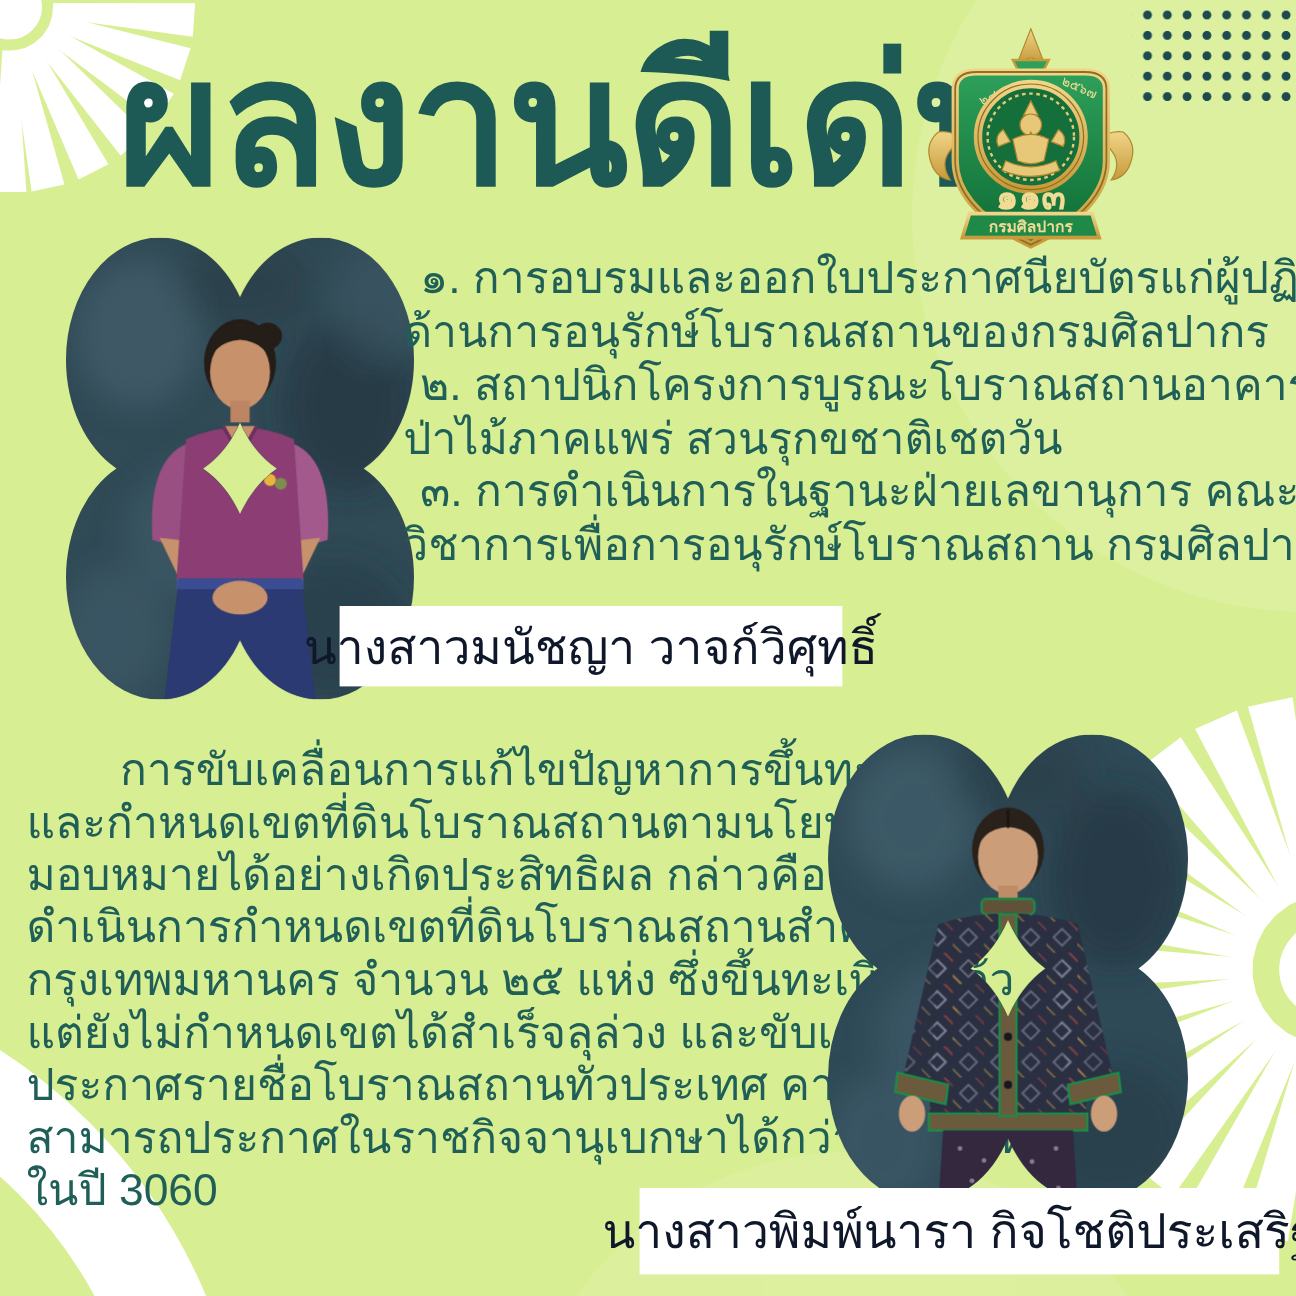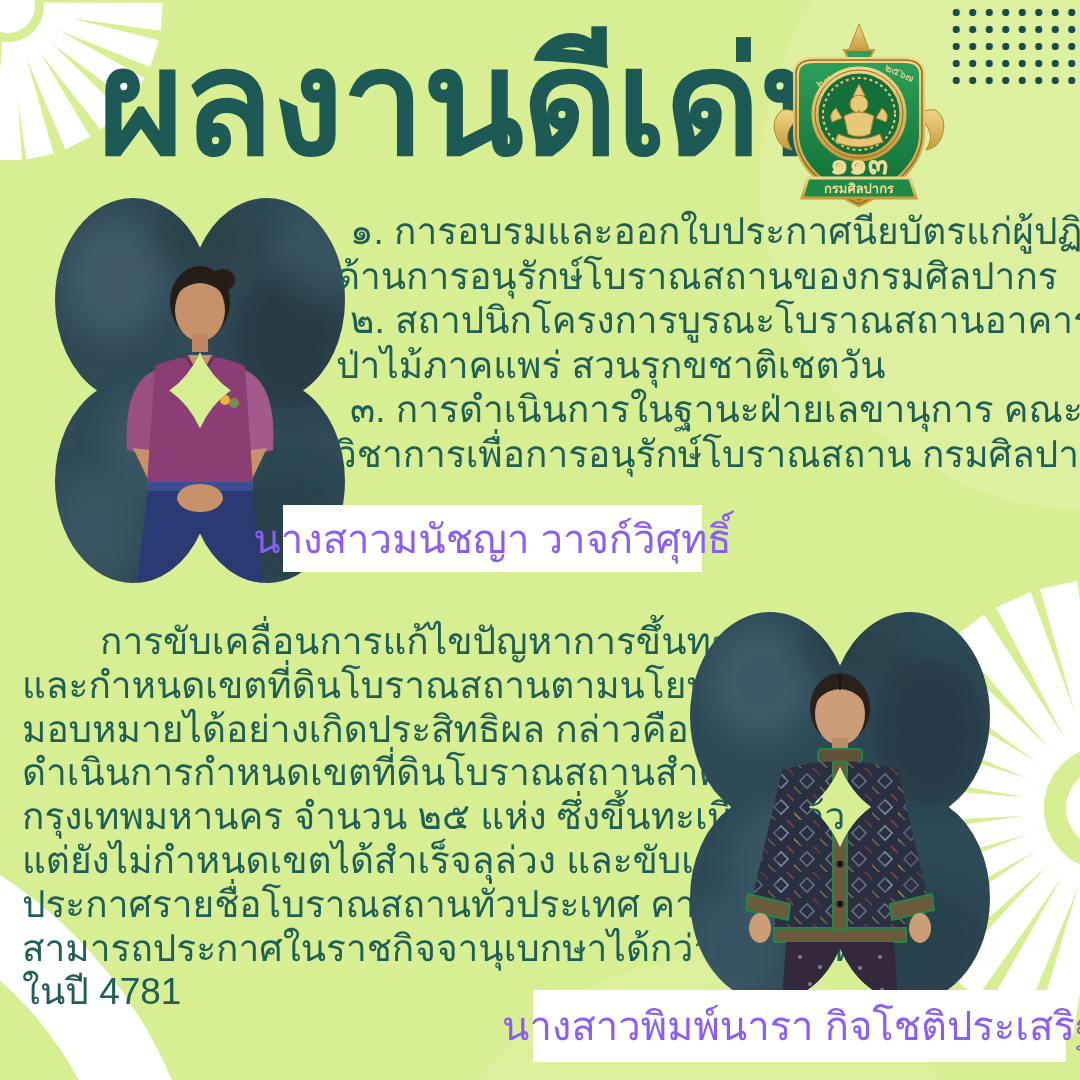--- a/index.html
+++ b/index.html
@@ -24,21 +24,21 @@
     font-size:148px;line-height:1.15;font-weight:800;color:#1d5a56;
     letter-spacing:-2px;white-space:nowrap;
   }
   .ach{position:absolute;color:#1f5f58;font-size:37px;line-height:44.5px;}
   .ach1{left:336px;top:210px;width:746px;}
   .ach2{left:22px;top:620px;width:670px;line-height:43.8px;}
   .ach .line{white-space:nowrap;}
   .ach .indent{padding-left:14px;}
   .ach2 .first{padding-left:78px;}
   .namebox{
-    position:absolute;background:#ffffff;color:#8b5cf6;
+    position:absolute;background:#ffffff;color:#0f172a;
     display:flex;align-items:center;justify-content:center;
     font-size:40px;white-space:nowrap;
   }
   .name1{left:283px;top:505px;width:419px;height:67px;}
   .name2{left:533px;top:990px;width:533px;height:72px;}
   svg{display:block;}
 </style>
 </head>
 <body>
 
@@ -198,21 +198,21 @@
 
   <div class="ach ach2">
     <div class="line first">การขับเคลื่อนการแก้ไขปัญหาการขึ้นทะเบียน</div>
     <div class="line">และกำหนดเขตที่ดินโบราณสถานตามนโยบายที่ได้รับ</div>
     <div class="line">มอบหมายได้อย่างเกิดประสิทธิผล กล่าวคือ สามารถ</div>
     <div class="line">ดำเนินการกำหนดเขตที่ดินโบราณสถานสำคัญเขต</div>
     <div class="line">กรุงเทพมหานคร จำนวน ๒๕ แห่ง ซึ่งขึ้นทะเบียนแล้ว</div>
     <div class="line">แต่ยังไม่กำหนดเขตได้สำเร็จลุล่วง และขับเคลื่อนงาน</div>
     <div class="line">ประกาศรายชื่อโบราณสถานทั่วประเทศ คาดว่าจะ</div>
     <div class="line">สามารถประกาศในราชกิจจานุเบกษาได้กว่า ๕๐๐ แห่ง</div>
-    <div class="line">ในปี 4781</div>
+    <div class="line">ในปี 3060</div>
   </div>
 
   <svg class="abs" style="left:690px;top:612px" width="300" height="390" viewBox="0 0 300 390">
     <defs>
       <clipPath id="flower2">
         <ellipse cx="80" cy="104" rx="80" ry="104"></ellipse>
         <ellipse cx="220" cy="104" rx="80" ry="104"></ellipse>
         <ellipse cx="80" cy="286" rx="80" ry="104"></ellipse>
         <ellipse cx="220" cy="286" rx="80" ry="104"></ellipse>
       </clipPath>

